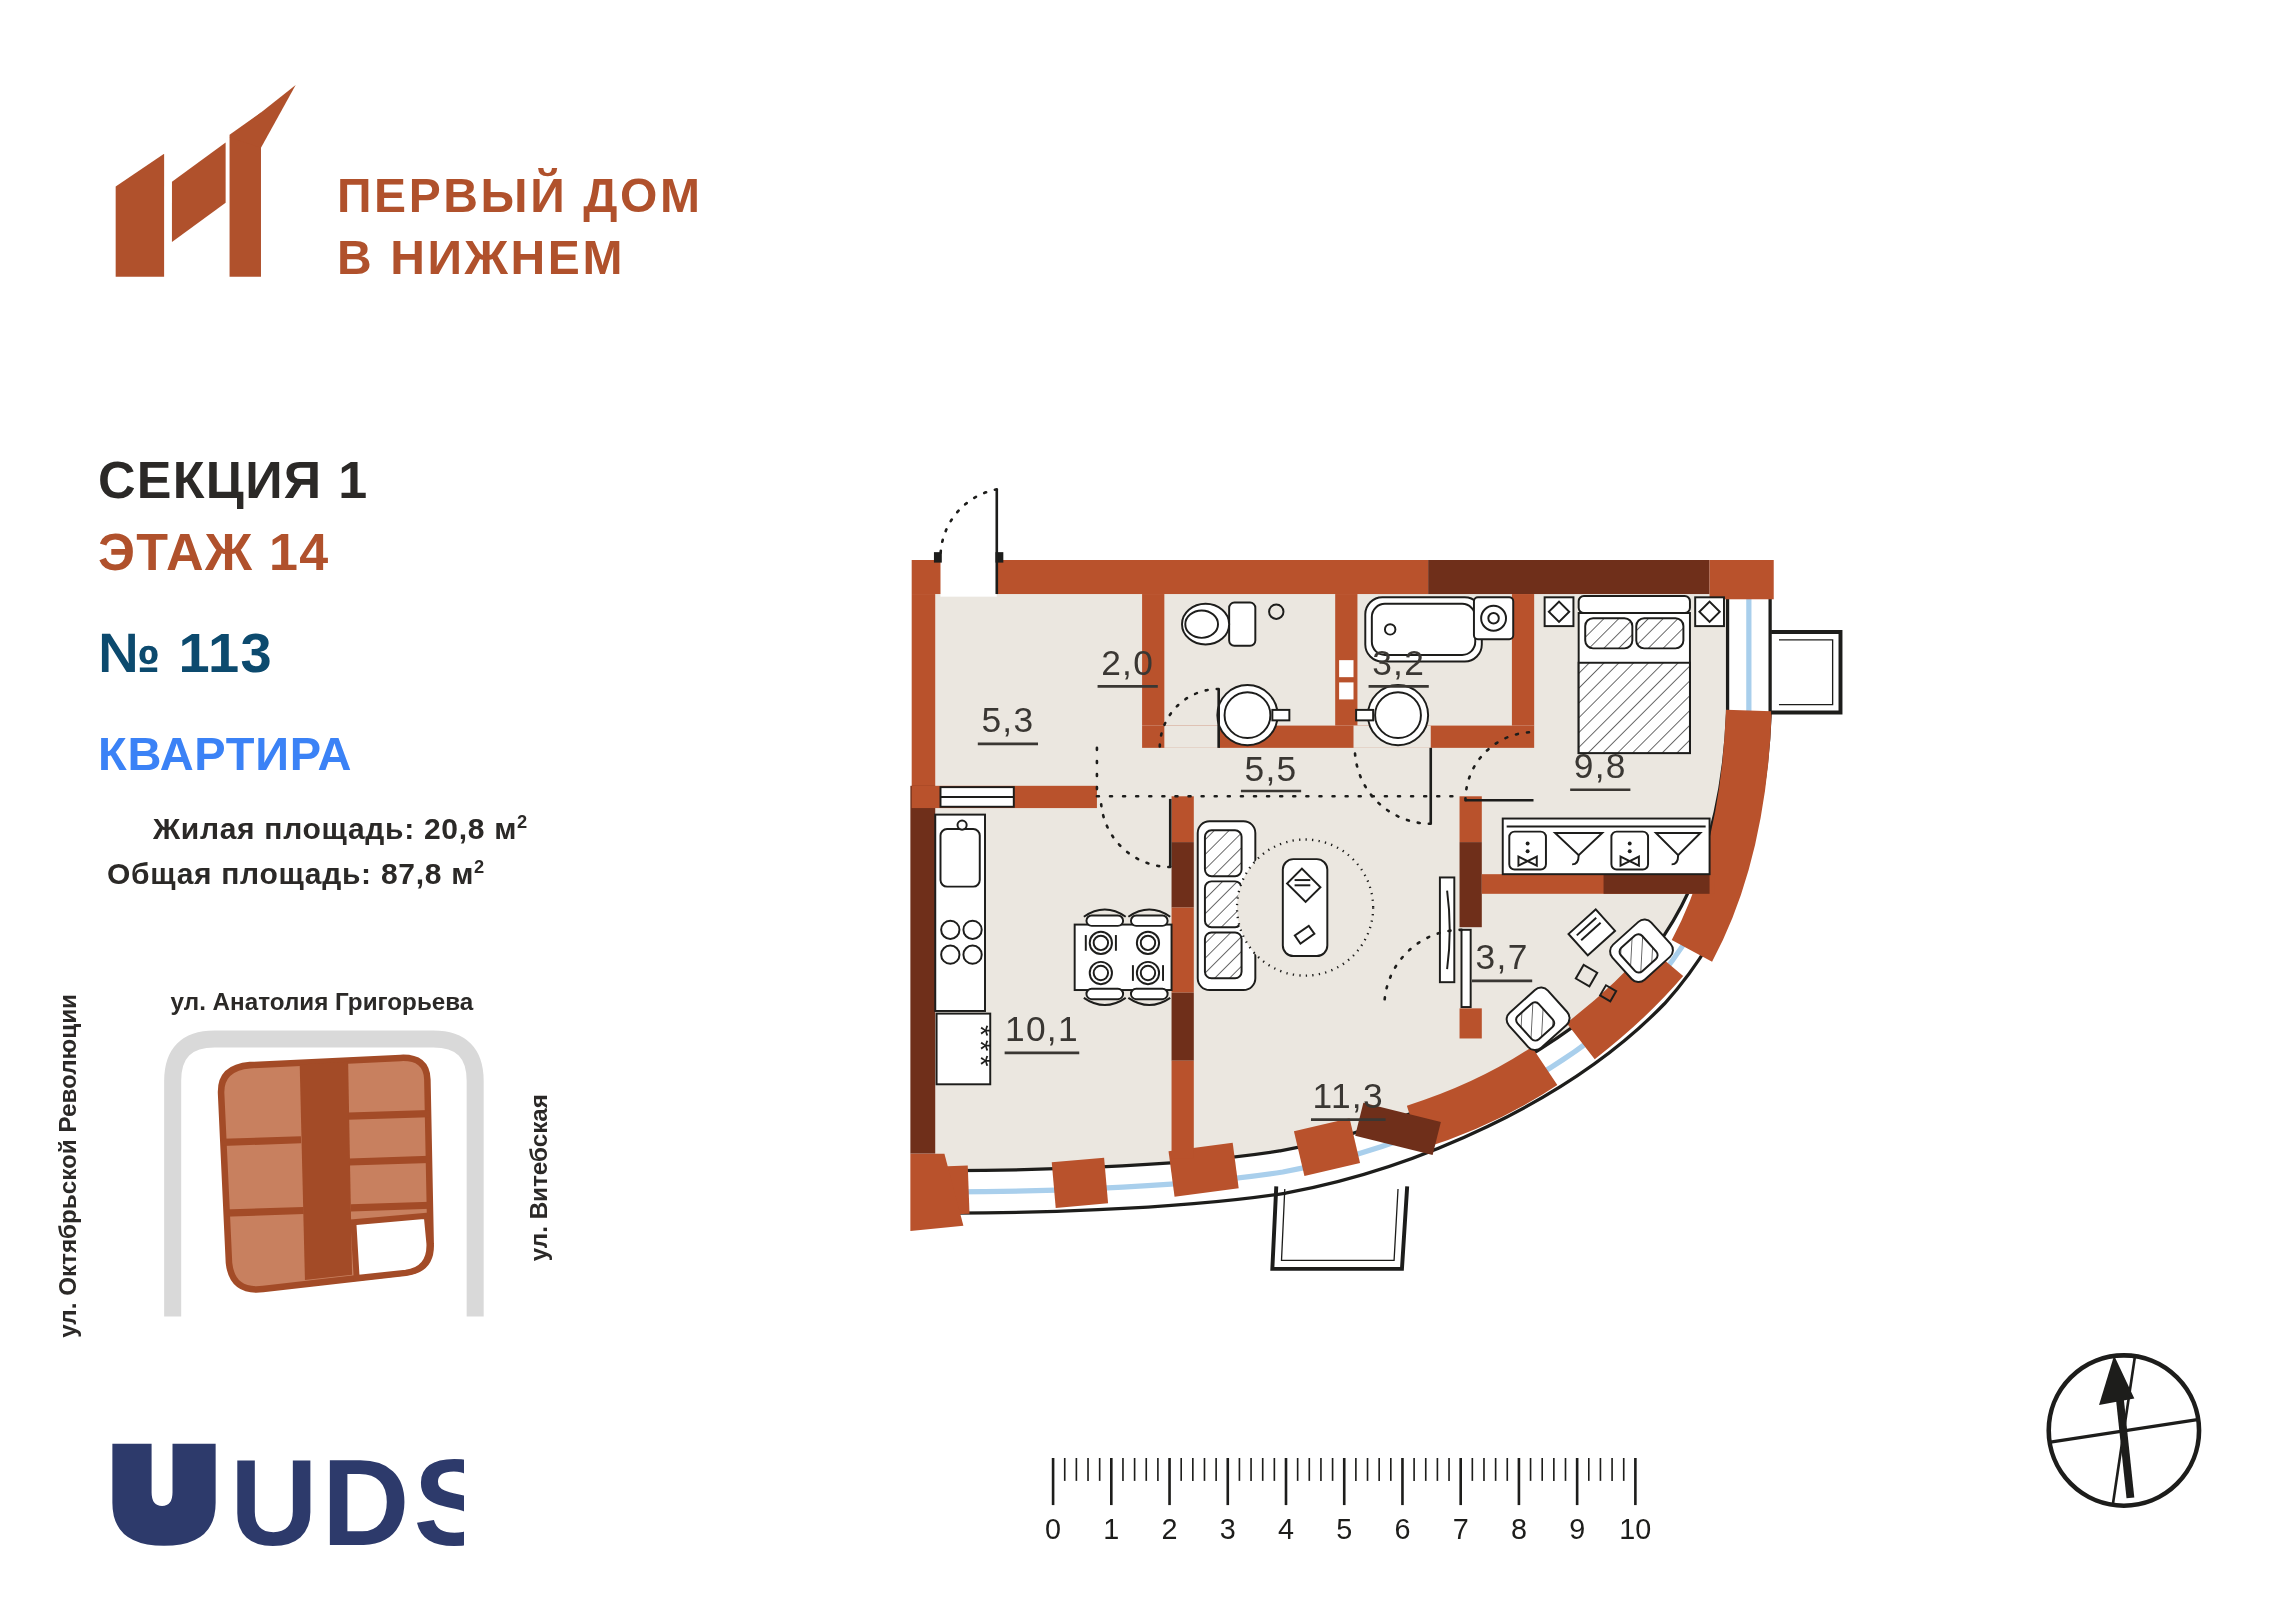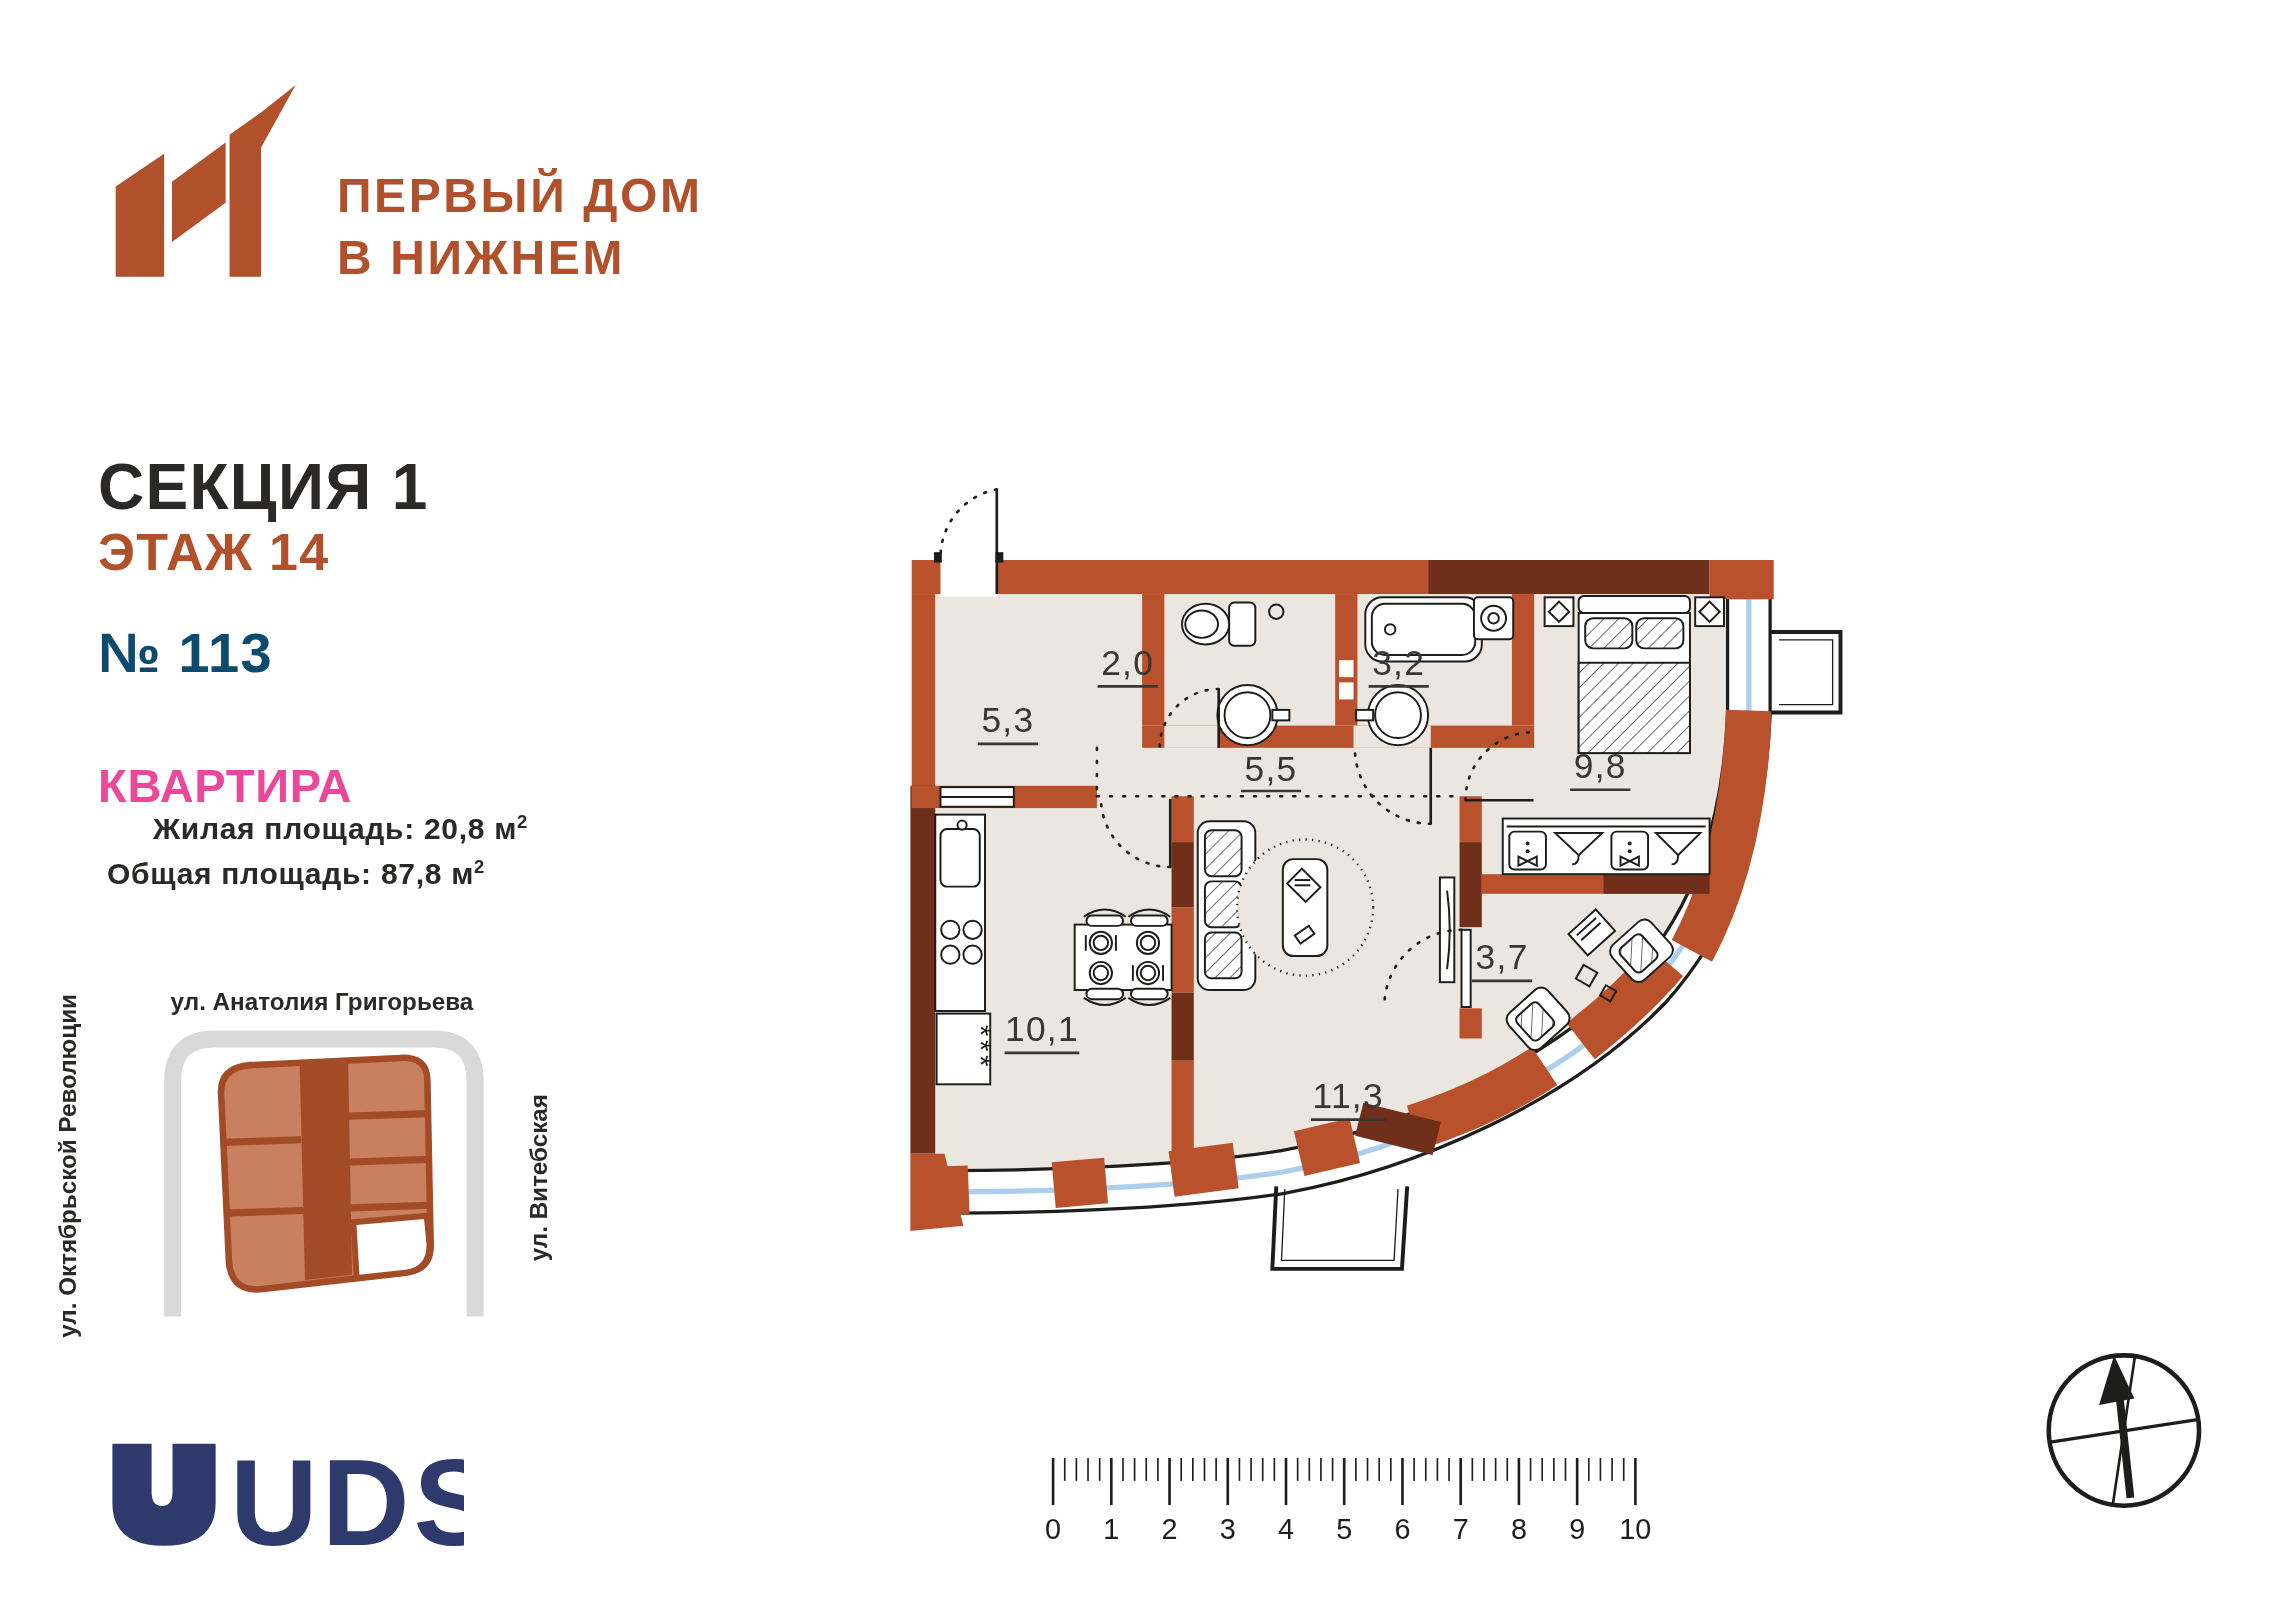--- a/index.html
+++ b/index.html
@@ -2,25 +2,25 @@
 <html style="font-size:10.5px"><head>
 <meta charset="utf-8">
 <style>
   html,body{margin:0;padding:0;background:#fff;}
   .page{position:relative;width:2295px;height:1562px;background:#ffffff;overflow:hidden;
         font-family:"Liberation Sans",sans-serif;}
   .abs{position:absolute;}
   
   .logo-text{left:337px;top:165px;color:#b0512c;font-weight:bold;font-size:48px;
              line-height:1.30;letter-spacing:2.6px;white-space:nowrap;}
-  .h-sec{left:98px;top:450px;color:#2b2927;font-weight:bold;font-size:64px;letter-spacing:1.3px;}
+  .h-sec{left:98px;top:450px;color:#2b2927;font-weight:bold;font-size:52px;letter-spacing:1.3px;}
   .h-floor{left:98px;top:522px;color:#b0512c;font-weight:bold;font-size:52px;letter-spacing:1.3px;}
   .h-num{left:98px;top:620px;color:#0c4a6e;font-weight:bold;font-size:56px;letter-spacing:1.3px;}
   .h-type1{left:98px;top:694px;color:#b0512c;font-weight:bold;font-size:47px;letter-spacing:0.7px;}
-  .h-type2{left:98px;top:758px;color:#ec4899;font-weight:bold;font-size:47px;letter-spacing:0.7px;}
+  .h-type2{left:98px;top:726px;color:#3b82f6;font-weight:bold;font-size:47px;letter-spacing:0.7px;}
   .area-line{color:#2b2927;font-weight:bold;font-size:30px;letter-spacing:0.7px;white-space:nowrap;}
   .area-line sup{font-size:18.3px;}
   .al1{left:107px;top:811px;margin-left:46px;} .al2{left:107px;top:856px;}
   
   text{font-family:"Liberation Sans",sans-serif;}
   .street-lbl{font-size:37px;fill:#2b2927;font-weight:bold;}
   .room-lbl{font-size:54px;fill:#3a3733;letter-spacing:2px;}
   .tick-num{font-size:44px;fill:#1d1d1b;}
   .uds-txt{font-size:186px;font-weight:bold;fill:#2d3a6b;letter-spacing:6px;}
   

